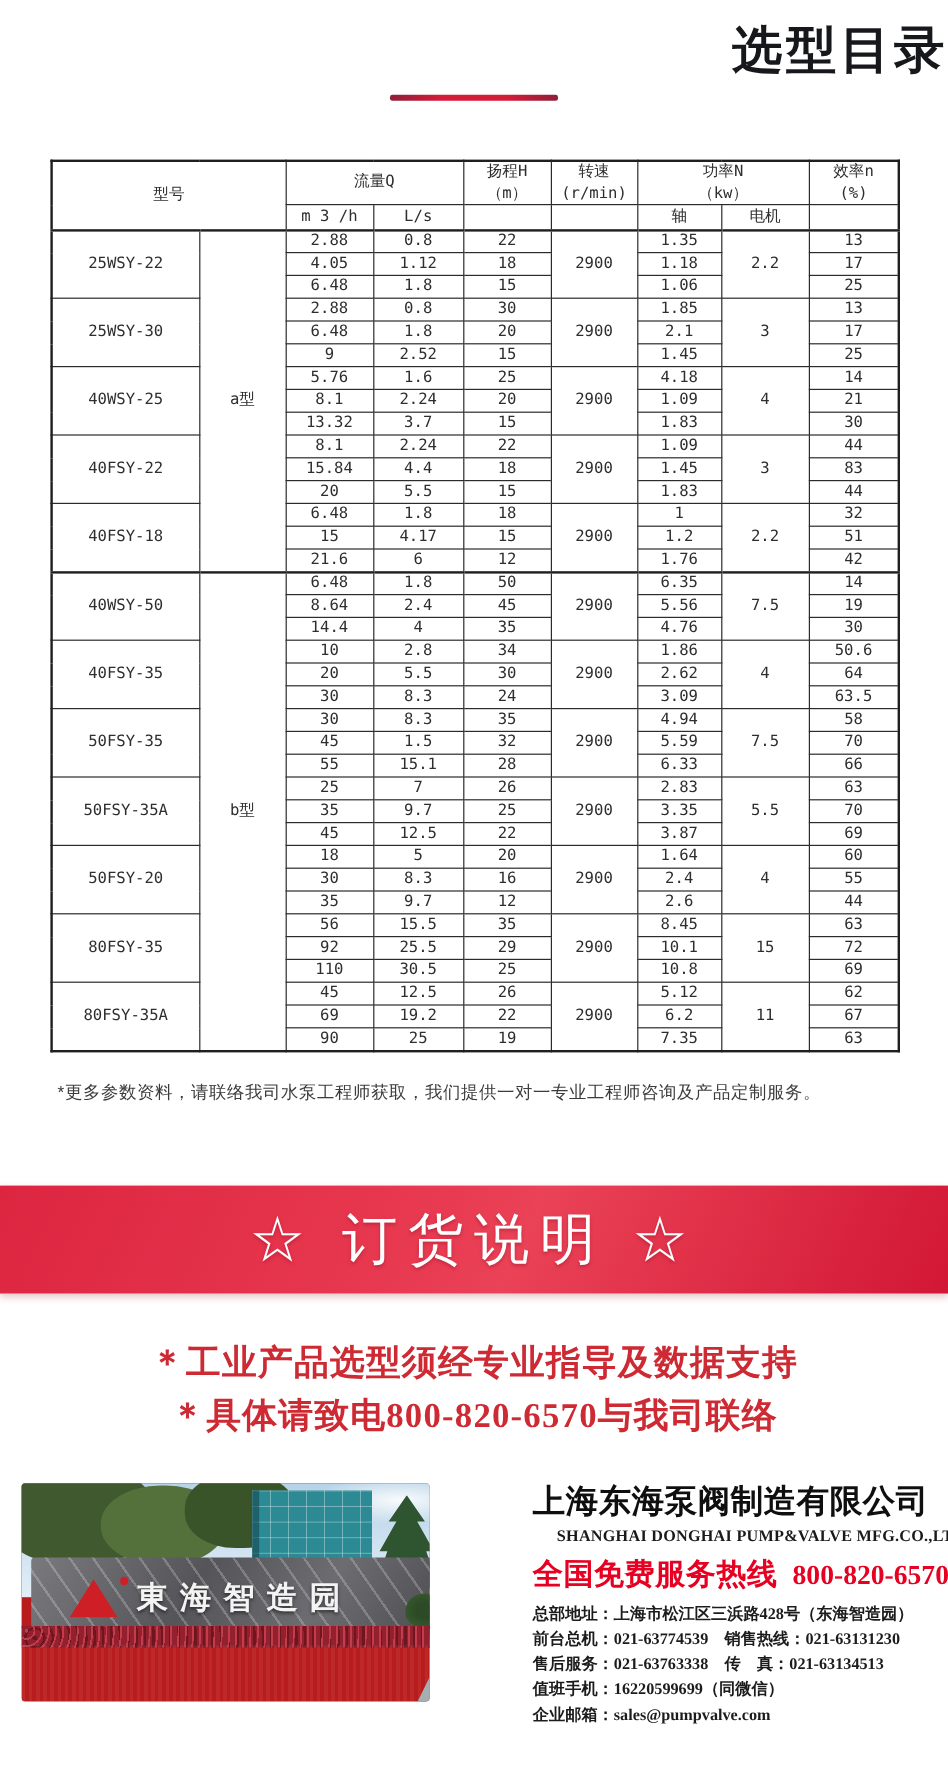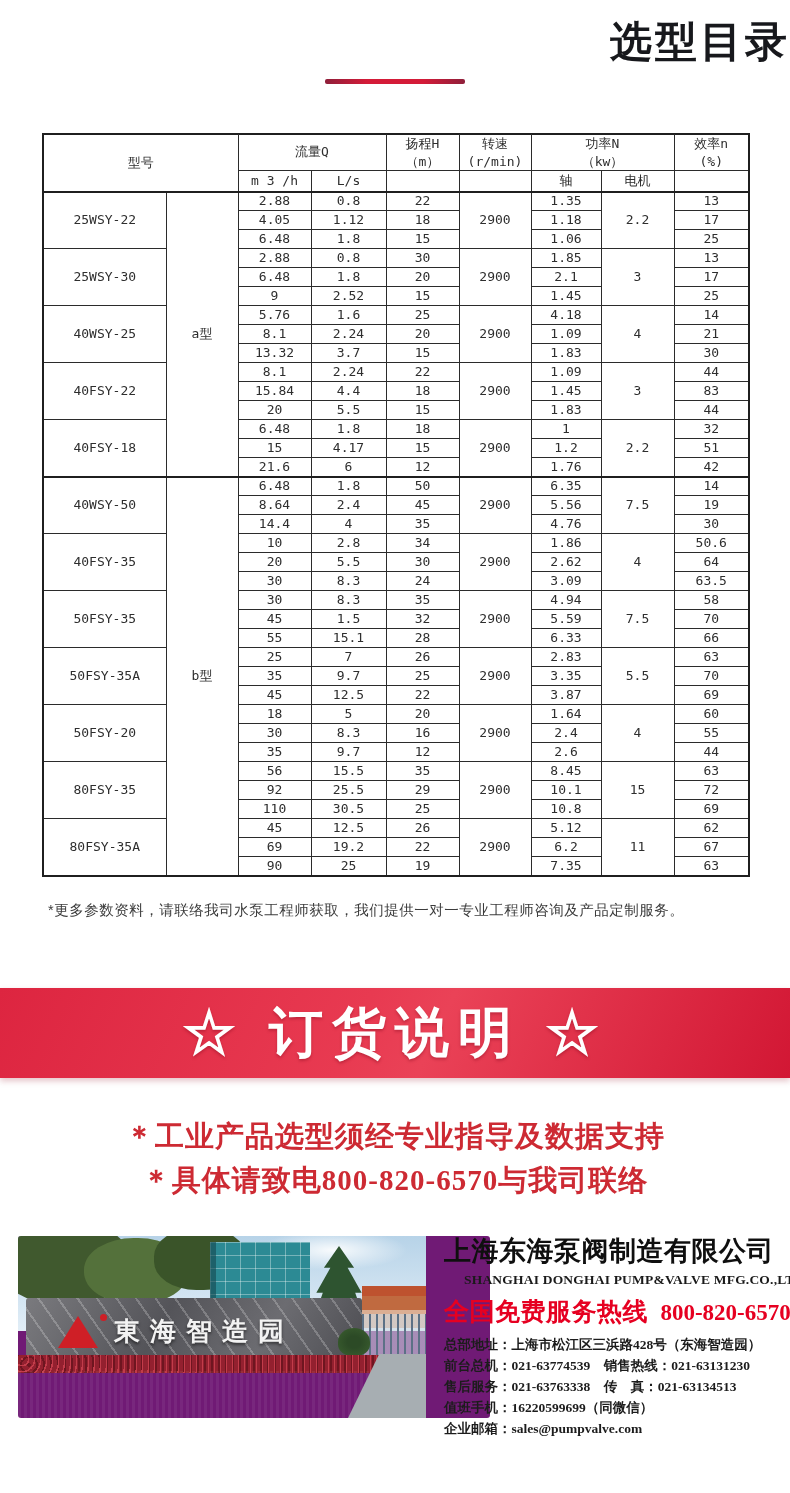--- a/index.html
+++ b/index.html
@@ -31,31 +31,31 @@
 
   
   .note { position:absolute; left:48px; top:901px; width:700px;
     font-size:14.5px; color:#3c3c3c; letter-spacing:0.5px; }
 
   
   .banner { position:absolute; left:0; top:988px; width:790px; height:90px;
     background:linear-gradient(115deg,#dd2540 0%,#e83a51 45%,#ea4257 55%,#d21734 100%);
     box-shadow:0 3px 6px rgba(150,20,40,0.25);
     display:flex; align-items:center; justify-content:center; }
-  .banner-title { color:#ffffff; font-size:54px; font-weight:700; letter-spacing:9px;
+  .banner-title { color:#ffffff; font-size:46px; font-weight:400; letter-spacing:9px;
     text-shadow:0 2px 3px rgba(120,5,25,0.35); white-space:pre; }
 
   
   .notice { position:absolute; left:0; top:1114px; width:790px; text-align:center;
     color:#cd2a33; font-weight:700; font-family:"Liberation Serif", serif; }
   .notice-line { font-size:29px; line-height:44px; letter-spacing:1px; }
 
   
-  .photo { position:absolute; left:18px; top:1236px; width:472px; height:182px;
-    overflow:hidden; border-radius:3px; background:#701a75;font-family:Liberation Serif, serif; }
+  .photo { position:absolute; left:18px; top:1236px; width:340px; height:182px;
+    overflow:hidden; border-radius:3px; background:#b91c1c;font-family:Liberation Serif, serif; }
   .photo div { position:absolute; }
   .ph-sky { left:0; top:0; width:408px; height:95px; background:linear-gradient(#b7d3e8,#e2eef7); }
   .ph-cloud { left:240px; top:-6px; width:150px; height:40px;
     background:radial-gradient(ellipse at center, rgba(255,255,255,0.9), rgba(255,255,255,0) 70%); }
   .ph-tree1 { left:-18px; top:-14px; width:130px; height:82px; background:#40592e; border-radius:45%; }
   .ph-tree2 { left:66px; top:2px; width:104px; height:66px; background:#54713b; border-radius:48%; }
   .ph-tree3 { left:136px; top:-8px; width:92px; height:62px; background:#3a5429; border-radius:46%; }
   .ph-glass { left:192px; top:6px; width:100px; height:84px; background:#2c8a94;
     background-image:linear-gradient(rgba(255,255,255,0.35) 1px, transparent 1px),
       linear-gradient(90deg, rgba(255,255,255,0.35) 1px, transparent 1px);

